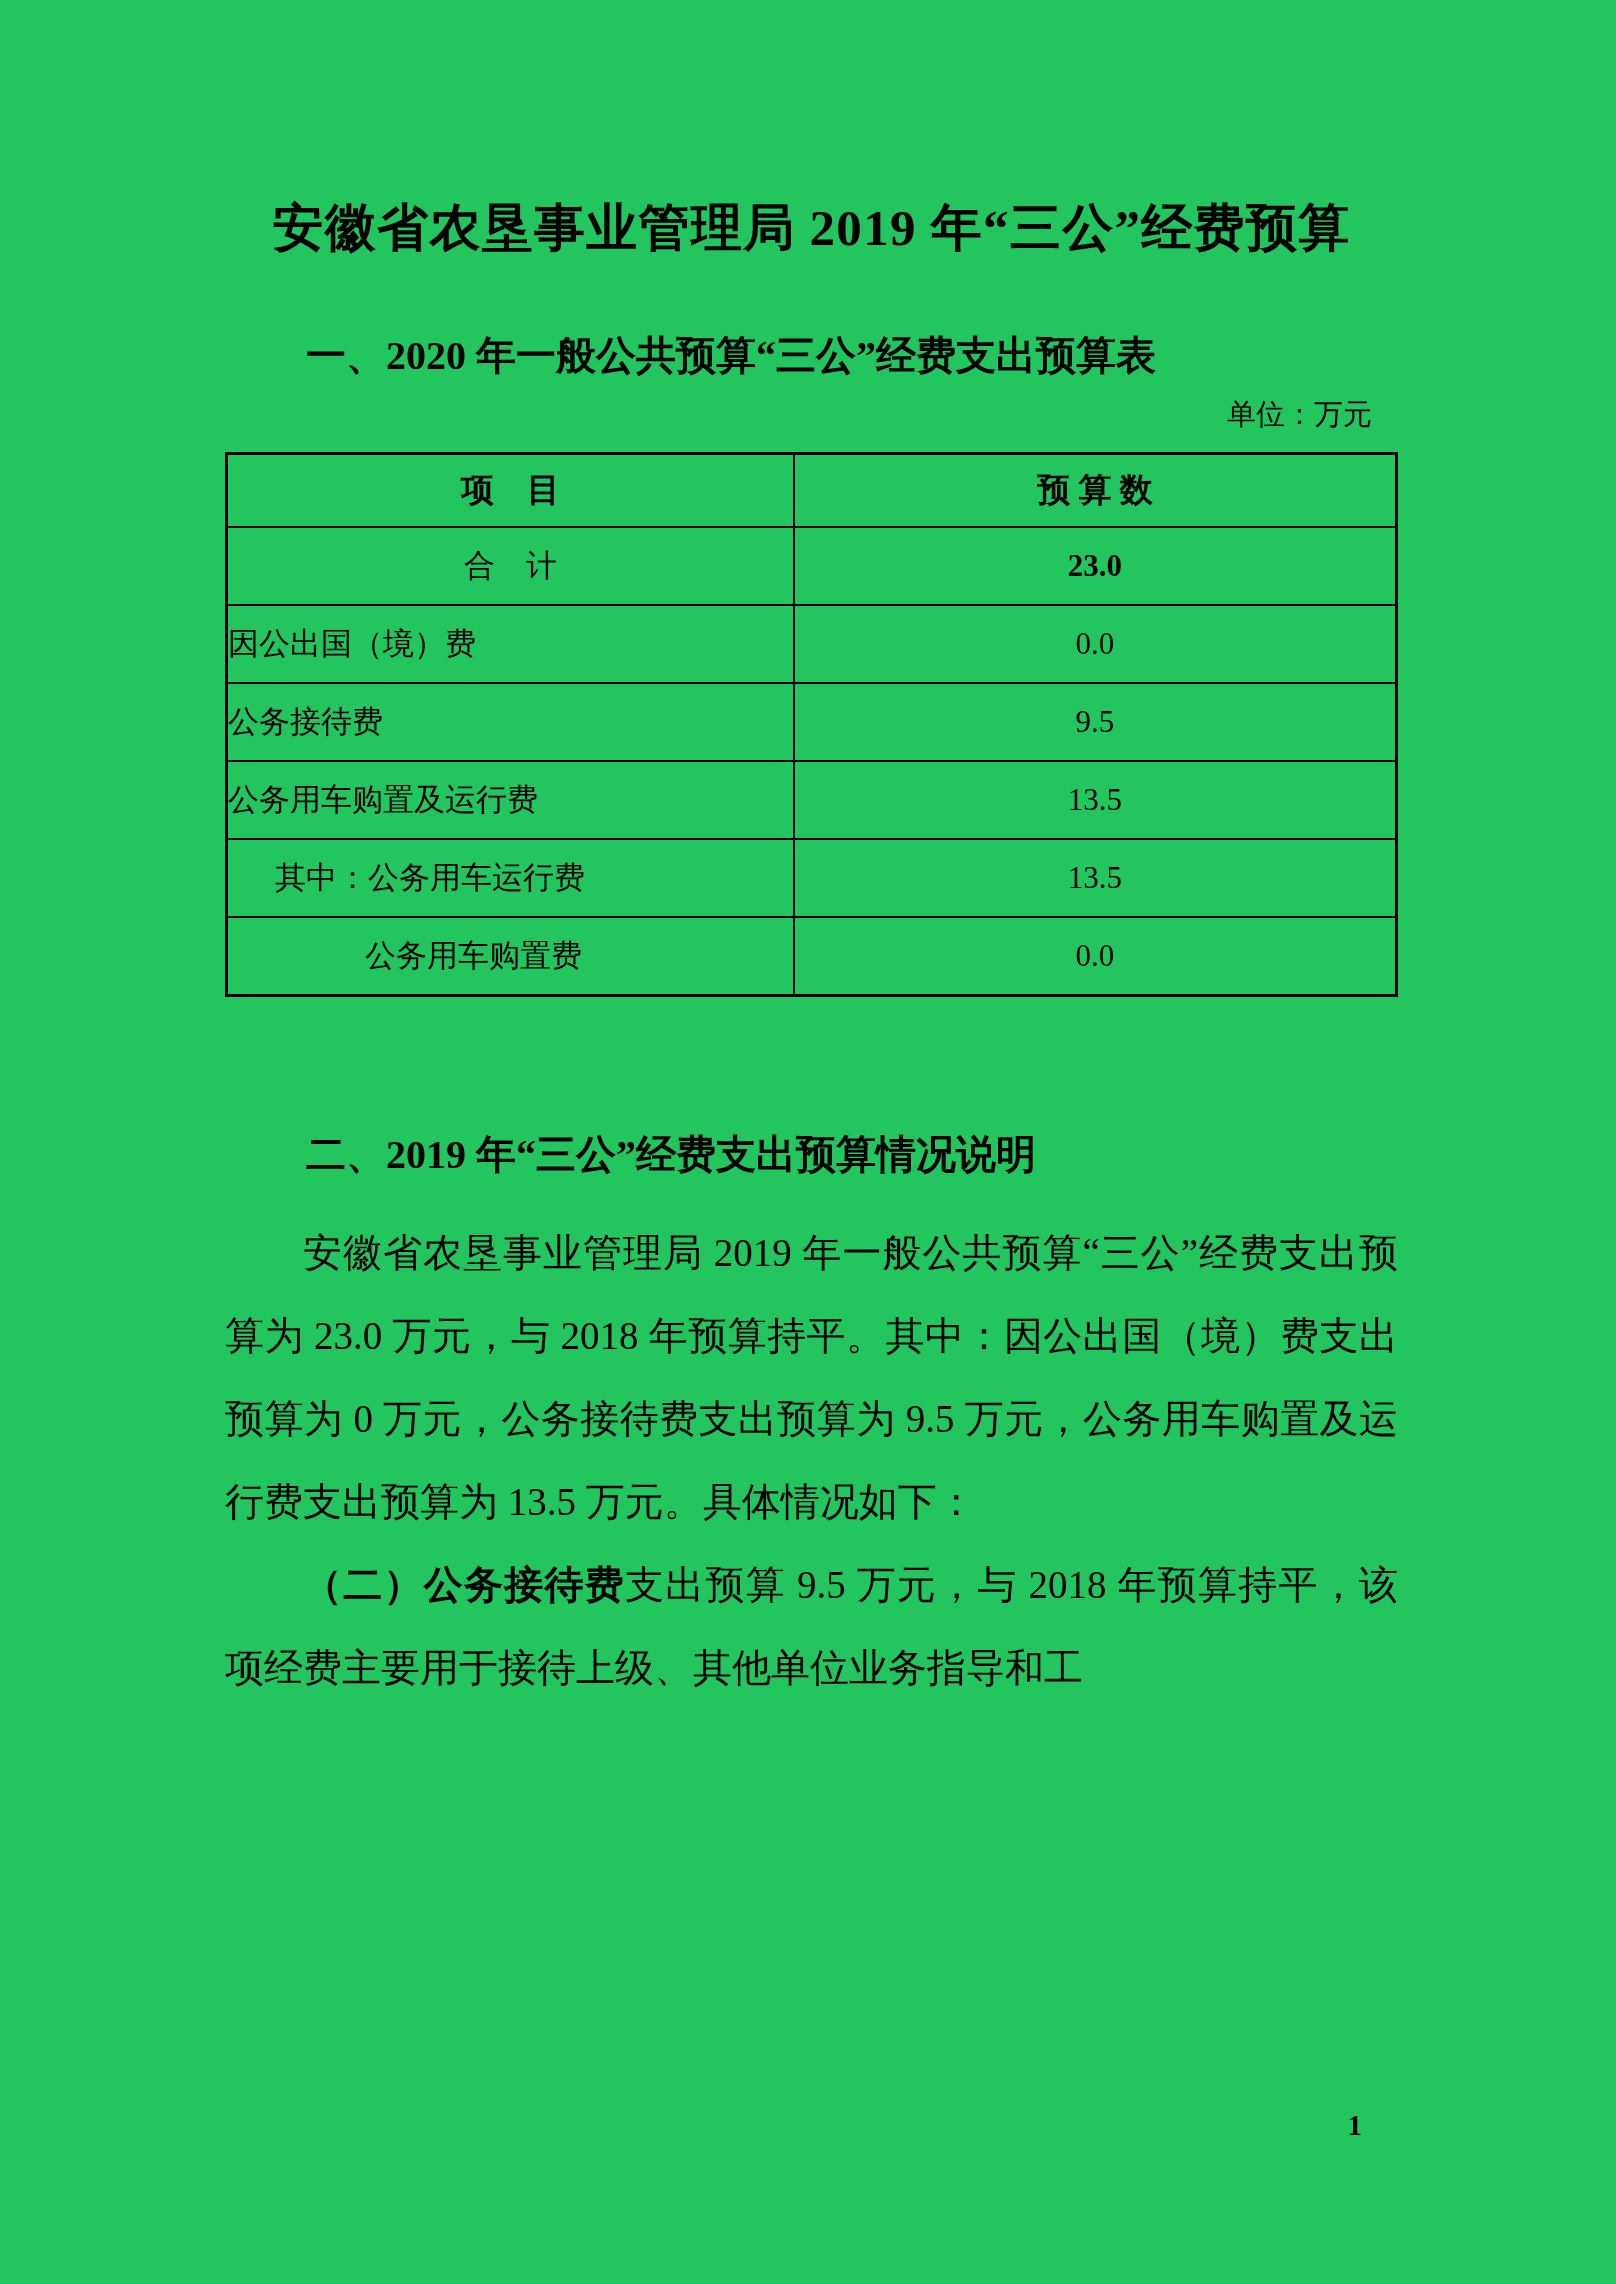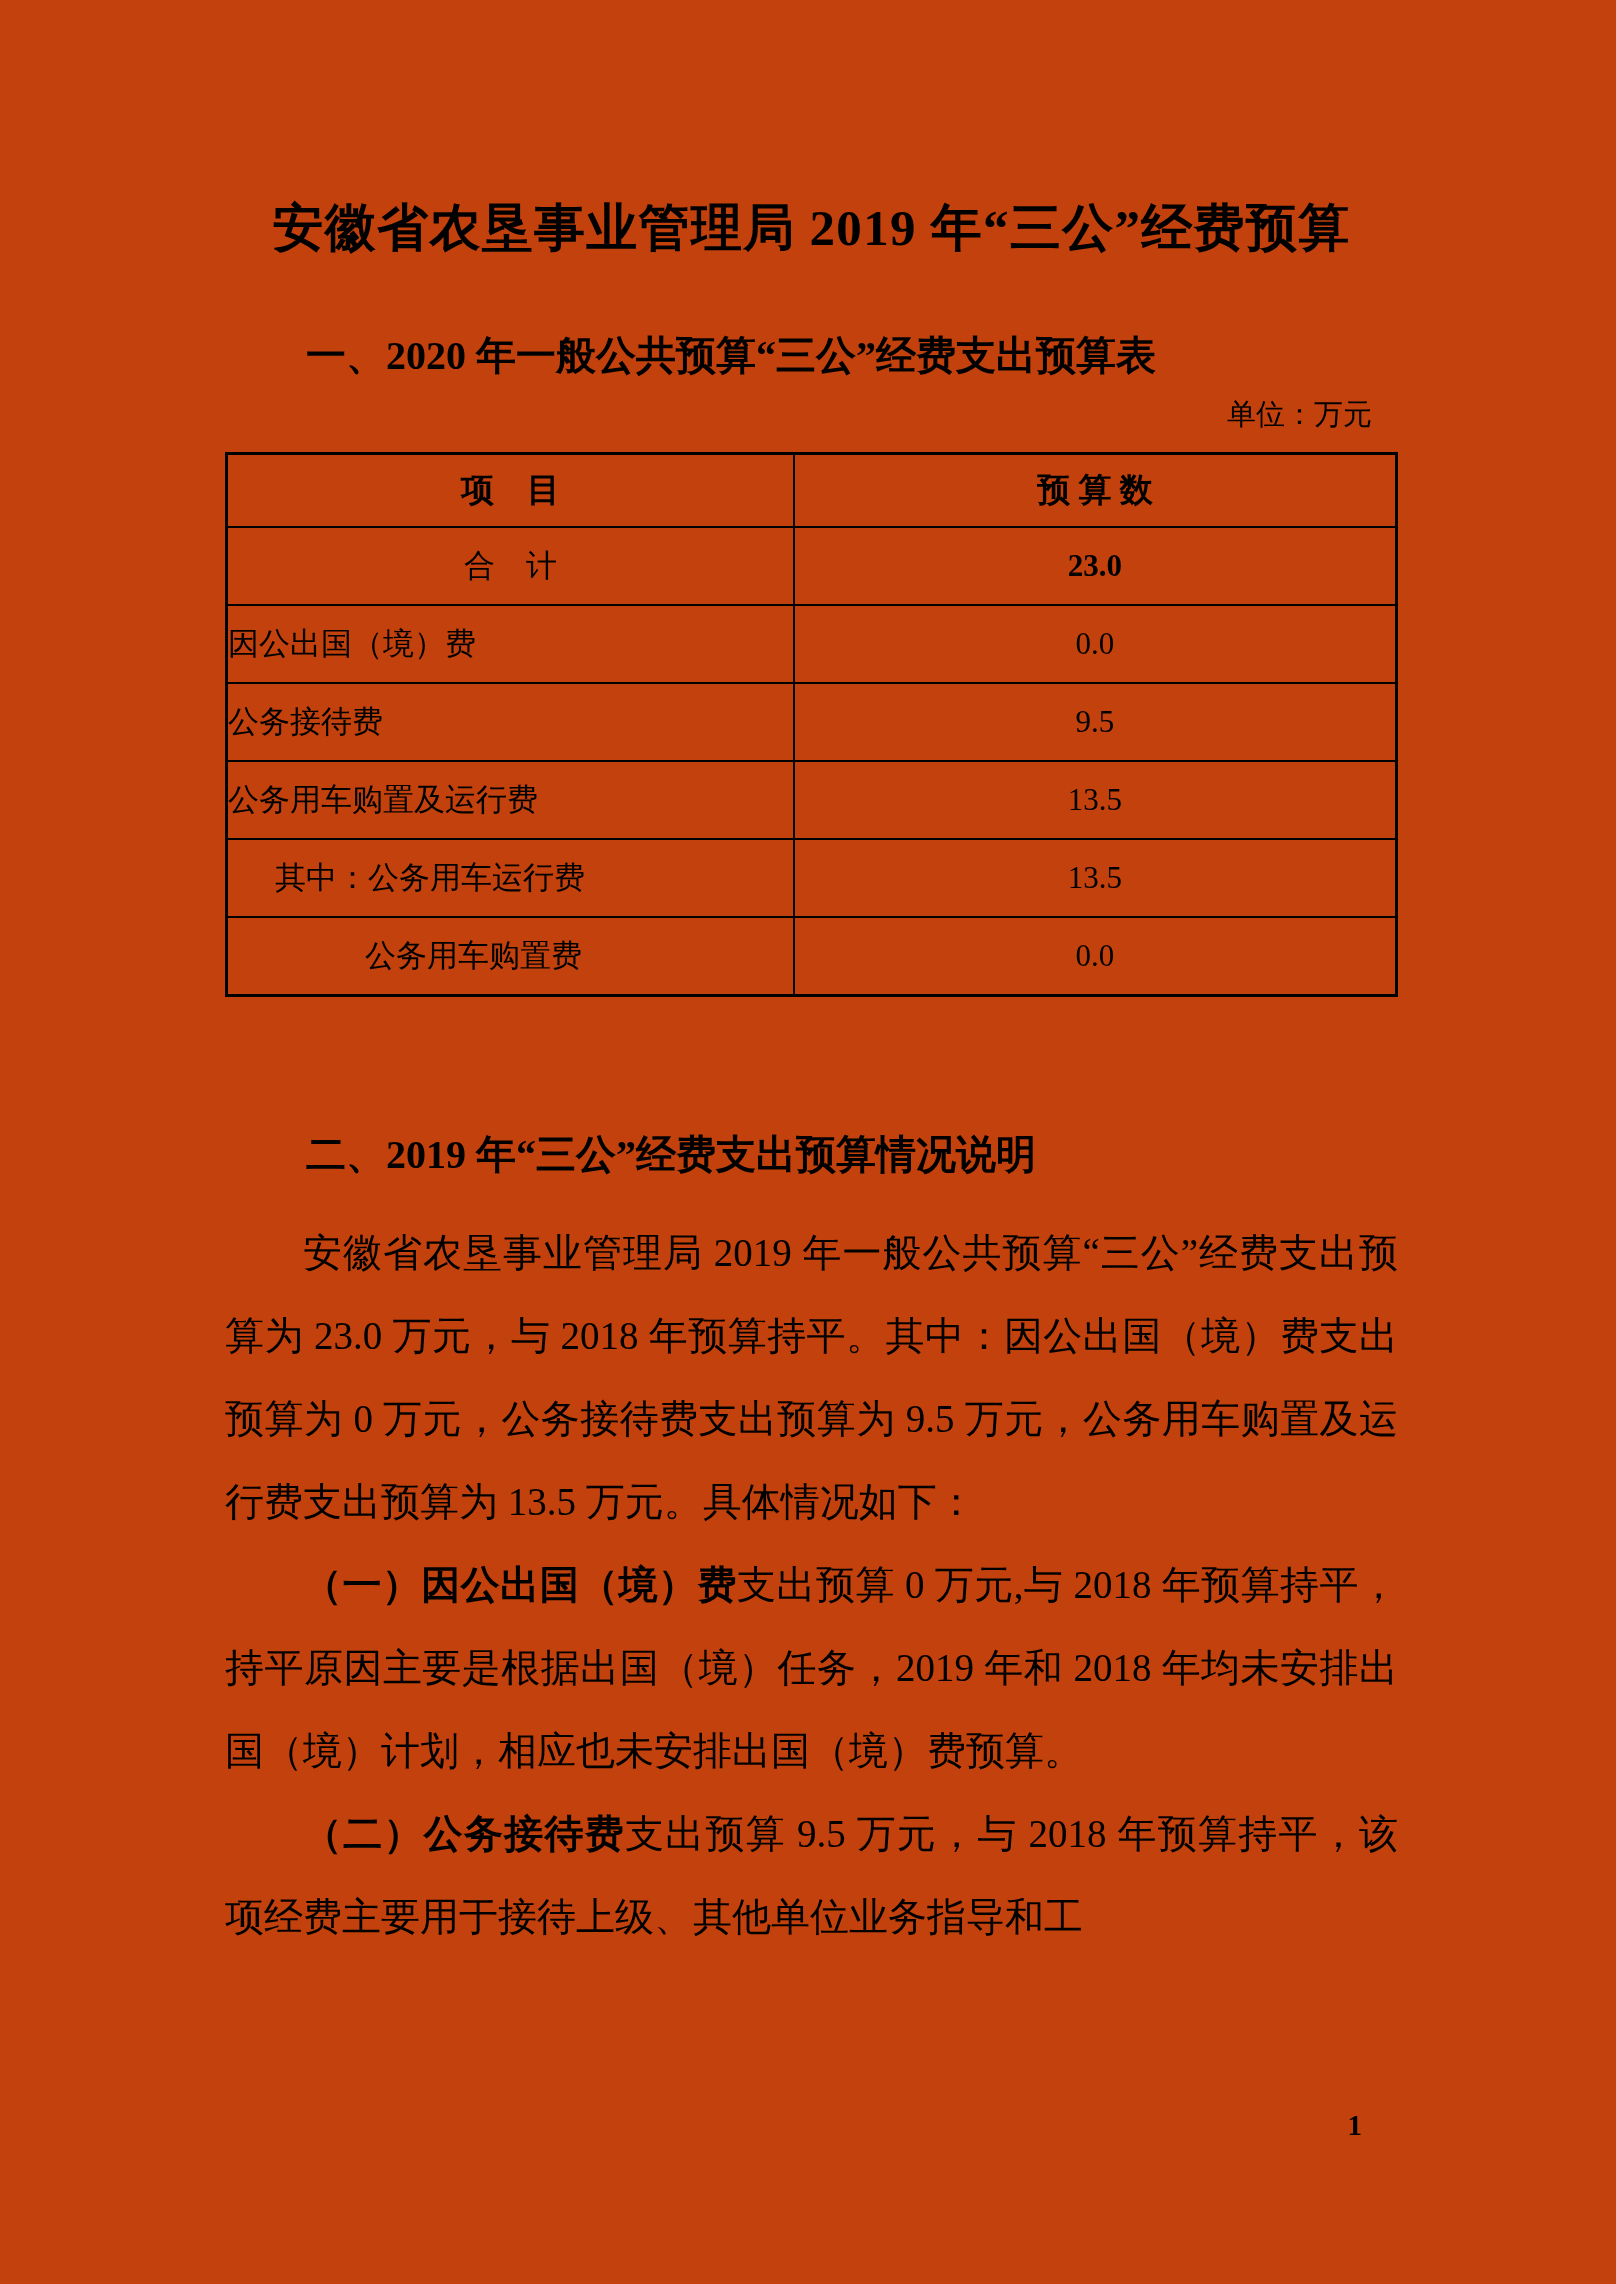--- a/index.html
+++ b/index.html
@@ -6,21 +6,21 @@
     html, body {
       margin: 0;
       padding: 0;
       background: #e8e8e8;
     }
     .page {
       position: relative;
       width: 1616px;
       height: 2284px;
       margin: 0 auto;
-      background: #c2410c;
+      background: #22c55e;
       color: #000000;
       font-family: "Liberation Serif", "DejaVu Serif", serif;
       padding: 194px 218px 0 225px;
       overflow: hidden;
     }
     .doc-title {
       margin: 0;
       font-size: 51px;
       font-weight: bold;
       text-align: center;
@@ -145,20 +145,19 @@
         <td class="cell-item">公务用车购置费</td>
         <td class="cell-value">0.0</td>
       </tr>
     </tbody>
   </table>
 
   <div class="section-heading second">二、2019 年“三公”经费支出预算情况说明</div>
 
   <div class="body-text">
     <p><span class="bold-lead"></span><span>安徽省农垦事业管理局 2019 年一般公共预算“三公”经费支出预算为 23.0 万元，与 2018 年预算持平。其中：因公出国（境）费支出预算为 0 万元，公务接待费支出预算为 9.5 万元，公务用车购置及运行费支出预算为 13.5 万元。具体情况如下：</span></p>
-    <p><span class="bold-lead">（一）因公出国（境）费</span><span>支出预算 0 万元,与 2018 年预算持平，持平原因主要是根据出国（境）任务，2019 年和 2018 年均未安排出国（境）计划，相应也未安排出国（境）费预算。</span></p>
     <p><span class="bold-lead">（二）公务接待费</span><span>支出预算 9.5 万元，与 2018 年预算持平，该项经费主要用于接待上级、其他单位业务指导和工</span></p>
   </div>
 
   <div class="page-number">1</div>
 
 </div>
 
 
 </body></html>

